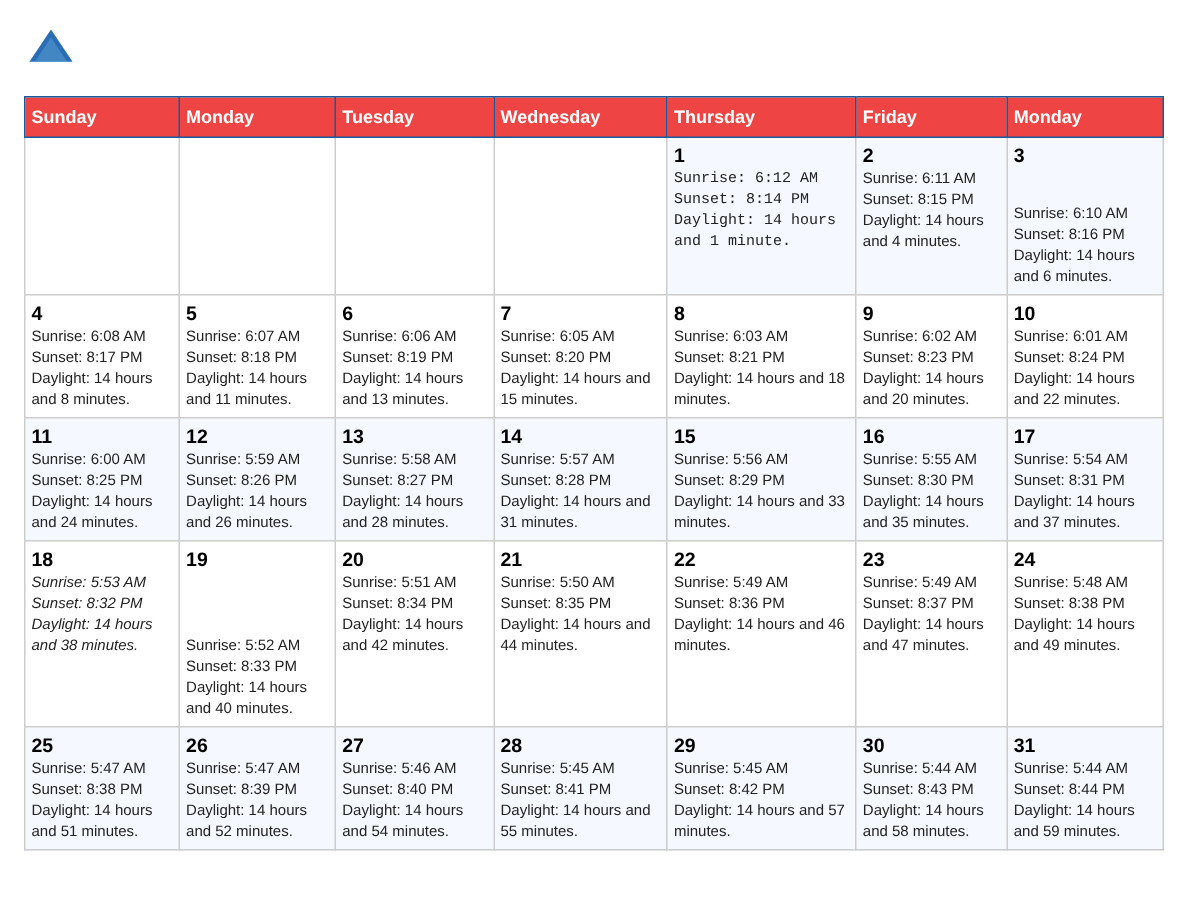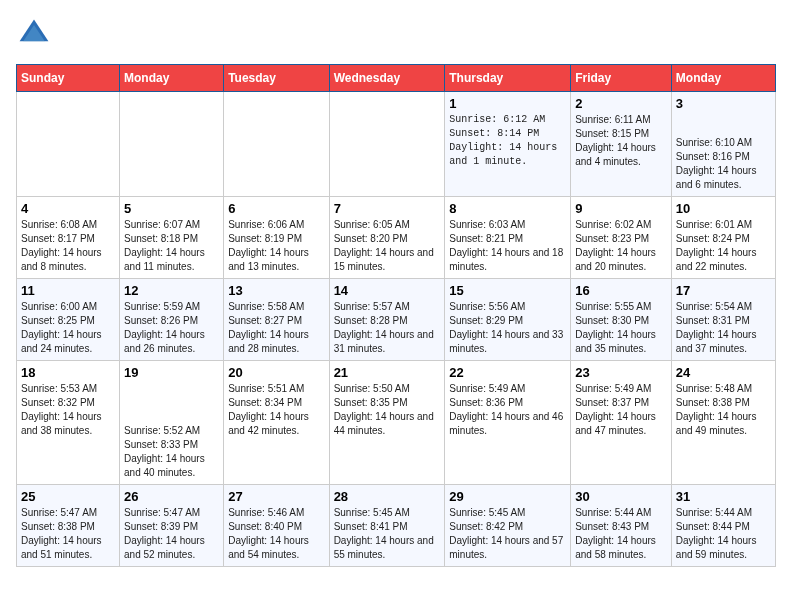--- a/index.html
+++ b/index.html
@@ -237,21 +237,21 @@
         <td>
           <span class="day-num">17</span>
           <div class="day-info" style="white-space: pre-line;">Sunrise: 5:54 AM
 Sunset: 8:31 PM
 Daylight: 14 hours and 37 minutes.</div>
         </td>
       </tr>
       <tr>
         <td>
           <span class="day-num">18</span>
-          <div class="day-info" style="white-space: pre-line;">Sunrise: 5:53 AM
+          <div class="day-info" style="white-space: pre-line; font-style: italic;">Sunrise: 5:53 AM
 Sunset: 8:32 PM
 Daylight: 14 hours and 38 minutes.</div>
         </td>
         <td>
           <span class="day-num">19</span>
           <div class="day-info" style="white-space: pre-line; margin-top: 44px;">Sunrise: 5:52 AM
 Sunset: 8:33 PM
 Daylight: 14 hours and 40 minutes.</div>
         </td>
         <td>

